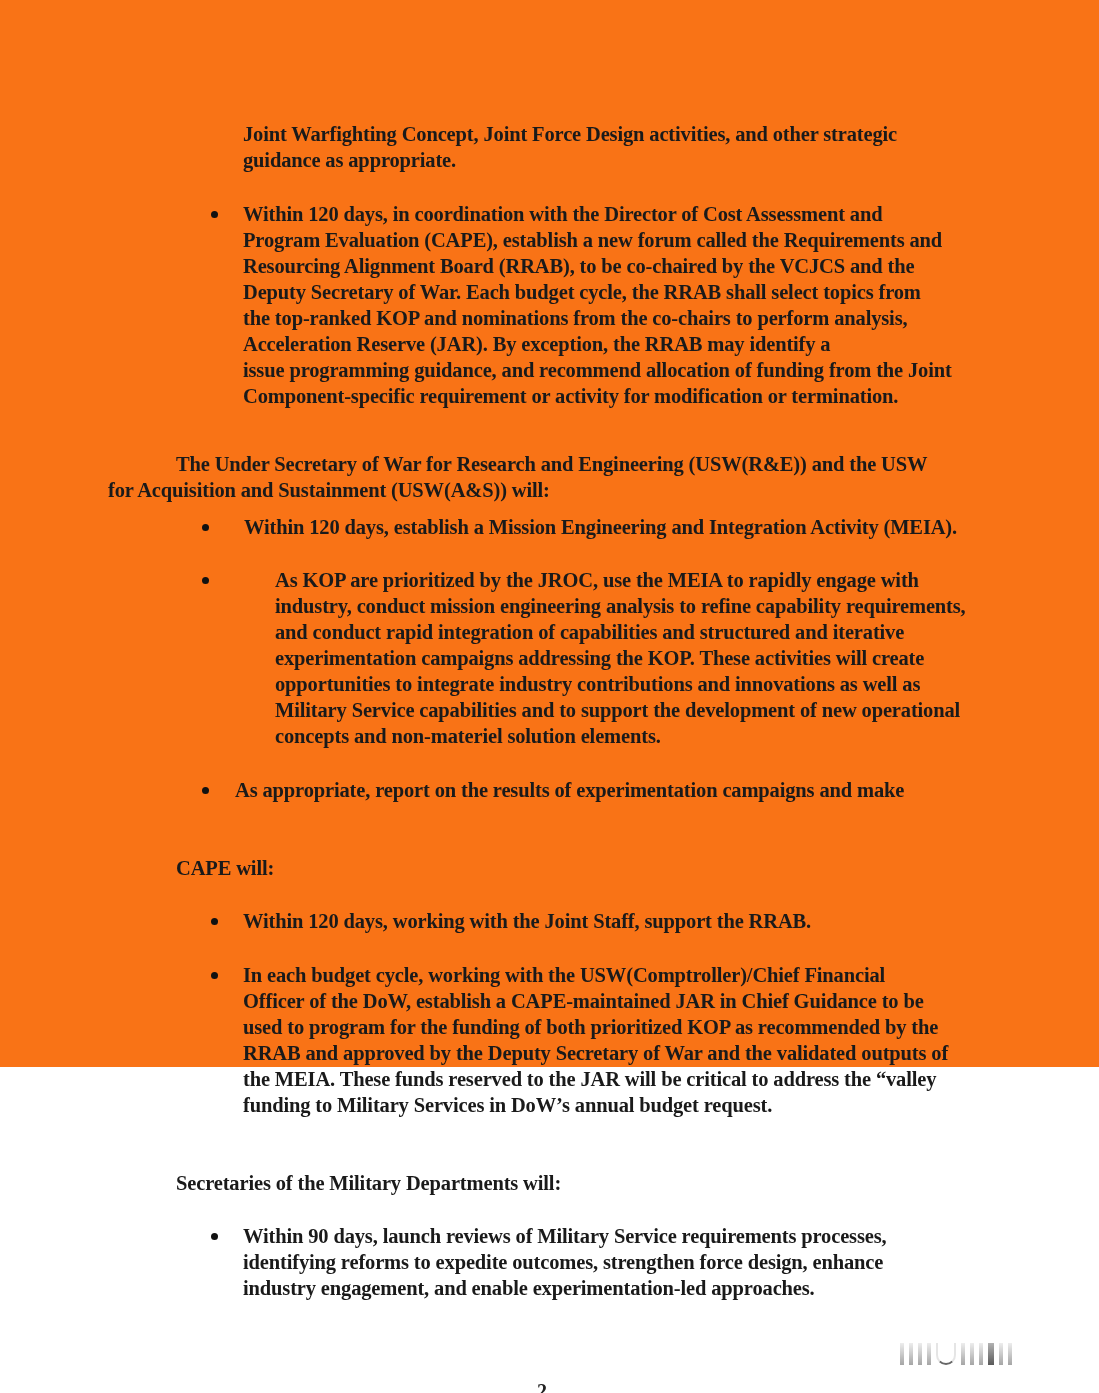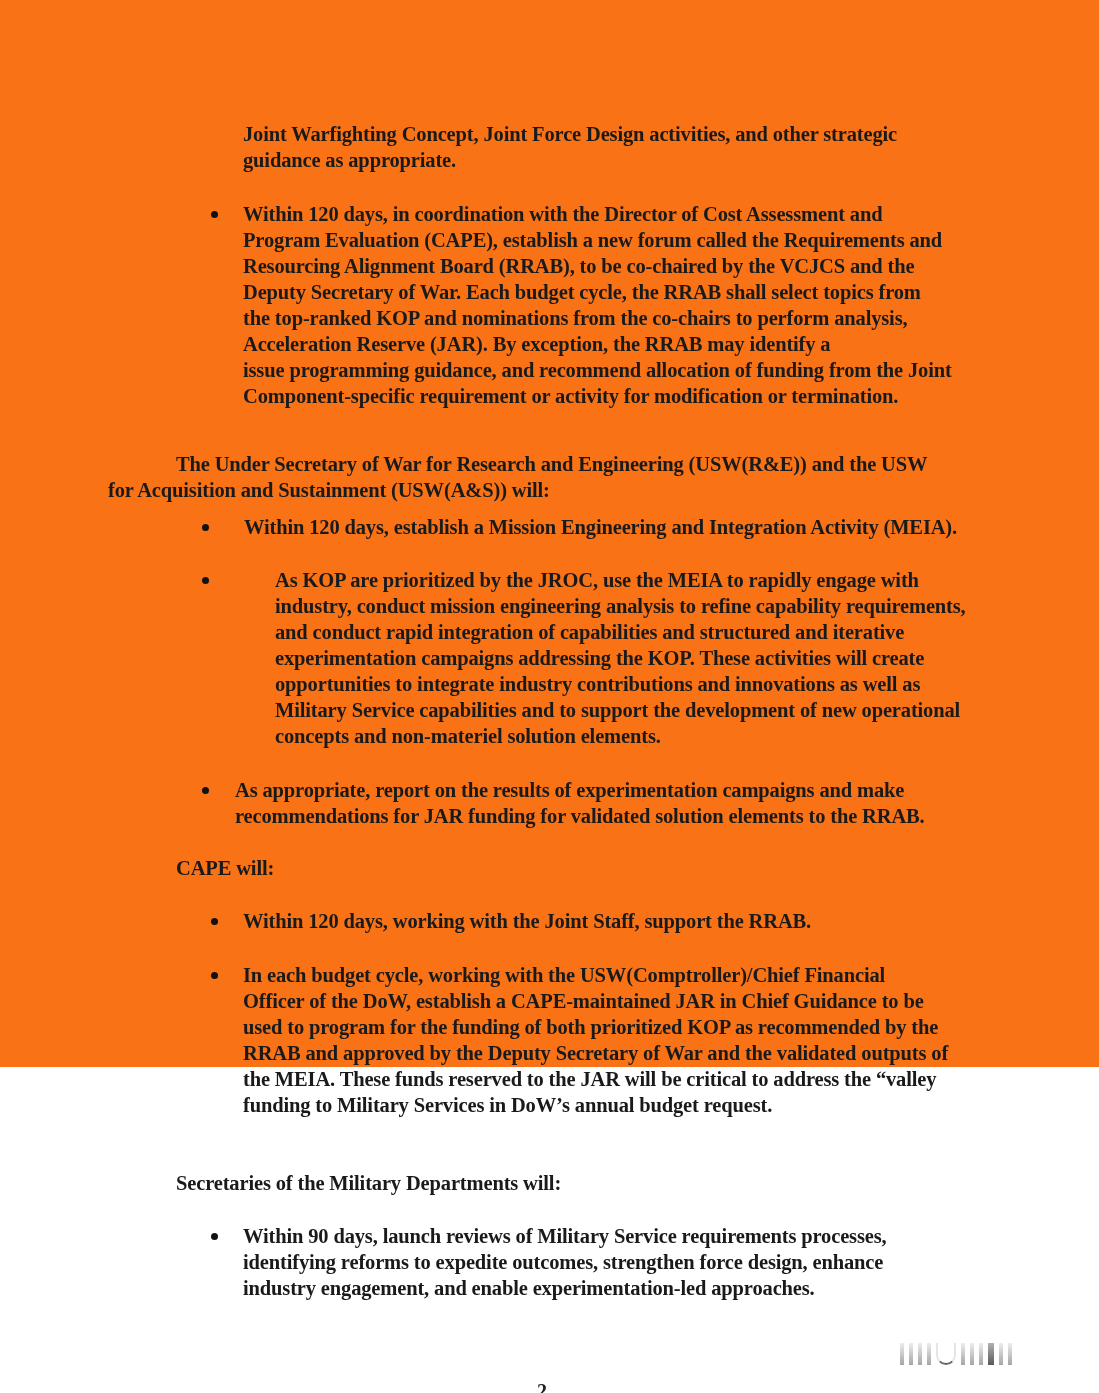--- a/index.html
+++ b/index.html
@@ -116,21 +116,20 @@
     <span class="ln">and conduct rapid integration of capabilities and structured and iterative</span>
     <span class="ln">experimentation campaigns addressing the KOP.  These activities will create</span>
     <span class="ln">opportunities to integrate industry contributions and innovations as well as</span>
     <span class="ln">Military Service capabilities and to support the development of new operational</span>
     <span class="ln">concepts and non-materiel solution elements.</span>
   </div>
 
   <span class="bullet" style="left:202px; top:787px;"></span>
   <div class="line-block" style="left:235px; top:777px;">
     <span class="ln">As appropriate, report on the results of experimentation campaigns and make</span>
-    <span class="ln">recommendations for JAR funding for validated solution elements to the RRAB.</span>
   </div>
 
   <div class="line-block" style="left:176px; top:855px;">
     <span class="ln">CAPE will:</span>
   </div>
 
   <span class="bullet" style="left:211px; top:918px;"></span>
   <div class="line-block" style="left:243px; top:908px;text-align:center;">
     <span class="ln">Within 120 days, working with the Joint Staff, support the RRAB.</span>
   </div>

